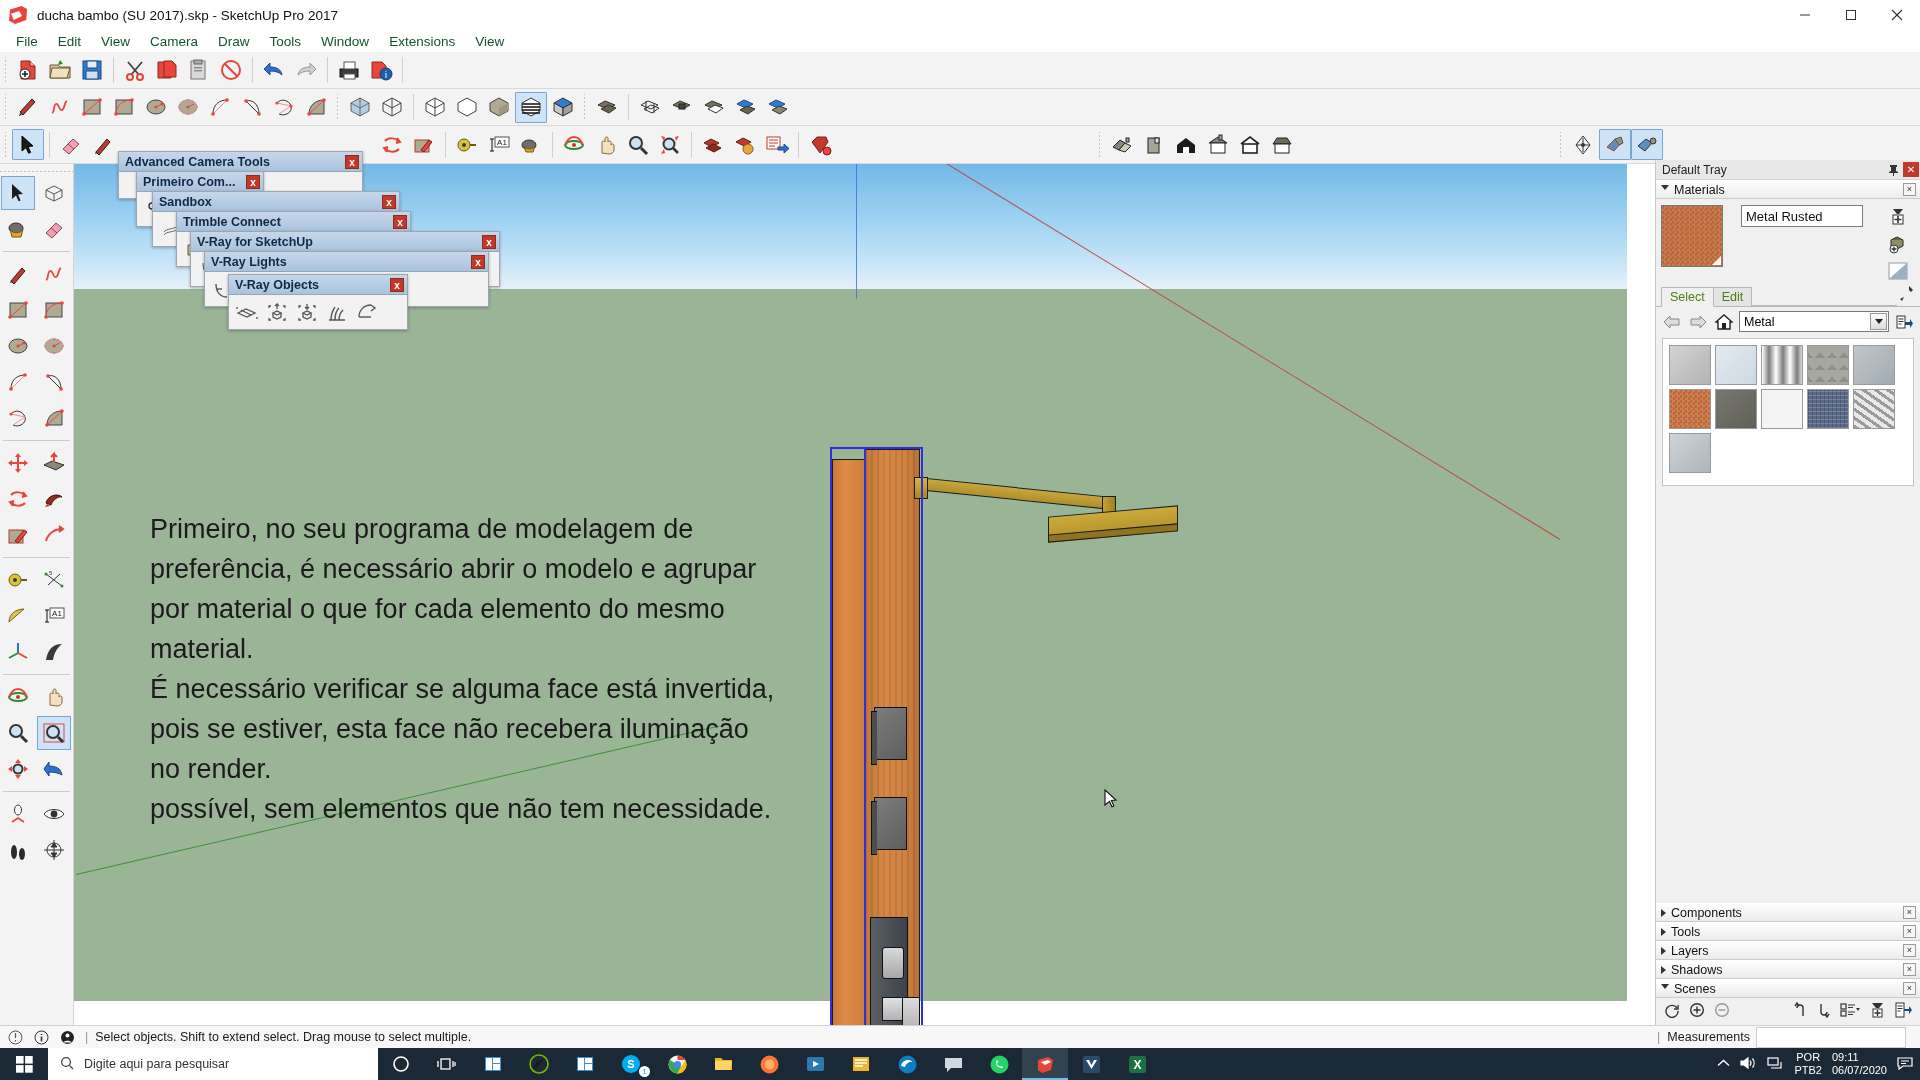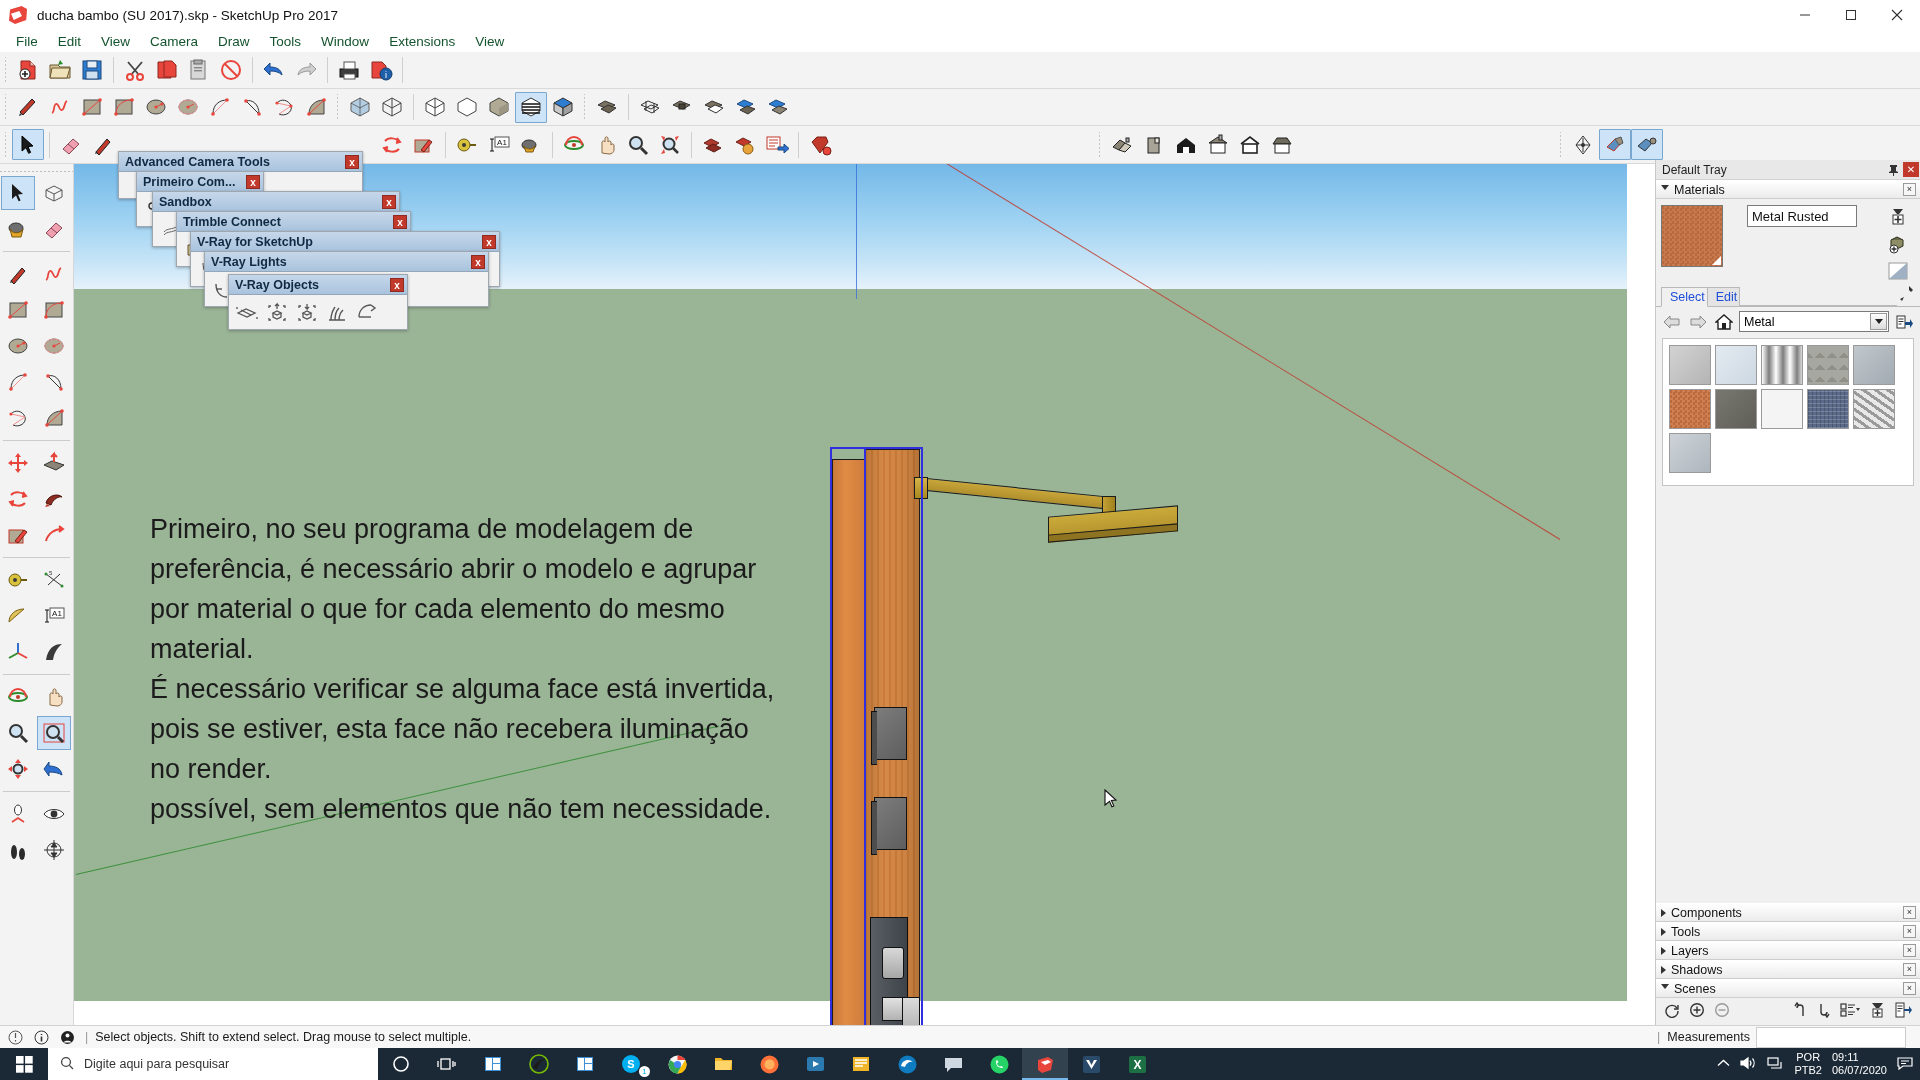--- a/index.html
+++ b/index.html
@@ -223,43 +223,43 @@
     font-size:12.5px; color:#111;
   }
   .panel-head .pclose {
     margin-left:auto; margin-right:4px; width:13px; height:13px;
     border:1px solid #9b9b9b; background:#f6f6f6; font-size:9px;
     line-height:11px; text-align:center; color:#333;
   }
   .tri { width:0;height:0;border-left:5px solid #333;border-top:4px solid transparent;border-bottom:4px solid transparent;}
   .tri.down { border-left:4px solid transparent;border-right:4px solid transparent;border-top:5px solid #333;border-left-width:4px; }
 
-  .mat-top { display:flex; padding:6px 5px 4px 5px; gap:24px; background:#f0f0f0;}
+  .mat-top { display:flex; padding:6px 5px 4px 5px; gap:18px; background:#f0f0f0;}
   .mat-swatch-big {
     width:62px; height:62px; border:1px solid #777;
     background:
       repeating-conic-gradient(#c87a4e 0% 25%, #b8693d 0% 50%) 0 0/5px 5px,
       linear-gradient(#c4764a,#b86a3e);
     position:relative;
   }
   .mat-swatch-big:after{
     content:""; position:absolute; right:1px; bottom:1px; border-style:solid;
     border-width:0 0 9px 9px; border-color:transparent transparent #fff transparent;
   }
   .mat-name-wrap { flex:1; }
   .mat-name {
     width:100%; height:22px; background:#fff; border:1px solid #7a7a7a;
     font-size:13px; padding:2px 4px; color:#111; font-family:"Liberation Sans",sans-serif;
   }
   .mat-side { width:34px; display:flex; flex-direction:column; align-items:center; gap:3px; }
   .mat-side .sb { width:28px; height:24px; display:flex; align-items:center; justify-content:center;}
 
   .mat-tabs { display:flex; align-items:flex-end; padding-left:5px; border-bottom:1px solid #b9b9b9; background:#f0f0f0; height:20px;}
-  .mtab { padding:2px 2px 2px 8px; font-size:12.5px; border:1px solid #b9b9b9; border-bottom:none;
-          background:#e4e4e4; color:#1d4ed8; margin-right:-1px; }
+  .mtab { padding:2px 8px 2px 8px; font-size:12.5px; border:1px solid #b9b9b9; border-bottom:none;
+          background:#e4e4e4; color:#4d7c0f; margin-right:-1px; }
   .mtab.on { background:#f0f0f0; border-bottom:1px solid #f0f0f0; margin-bottom:-1px; }
   .mtab-pipe { flex:1; border-bottom:1px solid #b9b9b9; height:100%; }
   .eyedrop { margin-left:auto; margin-right:6px; margin-bottom:1px; }
 
   .mat-nav { display:flex; align-items:center; gap:4px; padding:4px 5px; background:#f0f0f0;}
   .nav-ic { width:22px; height:20px; display:flex; align-items:center; justify-content:center;}
   .mat-select {
     flex:1; height:21px; background:#fff; border:1px solid #7a7a7a;
     display:flex; align-items:center; padding-left:4px; font-size:12.5px; position:relative;
   }

